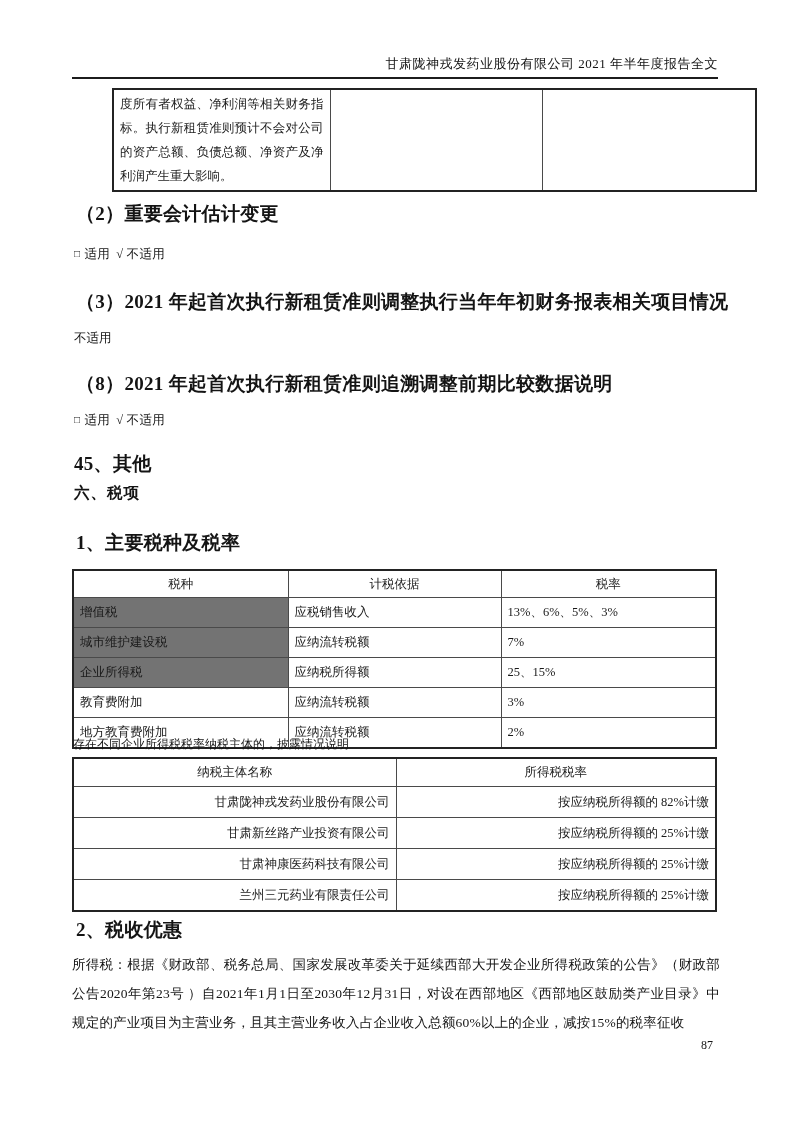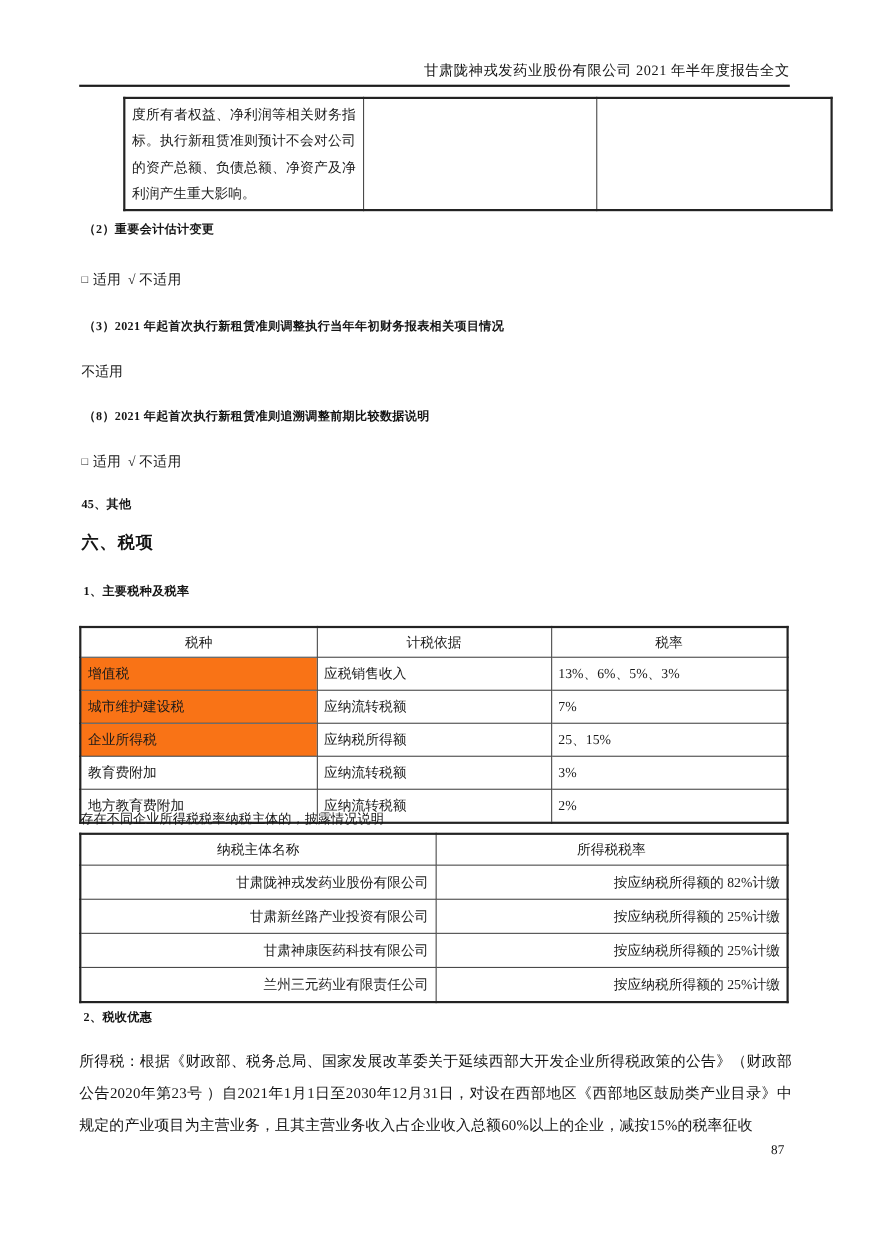--- a/index.html
+++ b/index.html
@@ -56,32 +56,32 @@
     line-height: 24px;
     font-size: 12.5px;
   }
   .tax-rate-table { top: 569px; border-radius: 26px; }
   .tax-rate-table th {
     height: 22px;
     text-align: center;
     background: #d9d9d9;
   }
   .tax-rate-table td { height: 25px; text-align: left; }
-  .tax-rate-table td.shaded { background: #f97316; margin-top: 32px; }
+  .tax-rate-table td.shaded { background: #737373; margin-top: 32px; }
   .income-tax-table { top: 757px; }
   .income-tax-table th {
     height: 23px;
     text-align: center;
     background: #d9d9d9;
   }
   .income-tax-table td { height: 26px; text-align: right; }
   .heading {
     position: absolute;
     left: 76px;
-    font-size: 11px;
+    font-size: 19px;
     font-weight: bold;
     white-space: nowrap;
     letter-spacing: 0.3px;
   }
   .heading-large {
     position: absolute;
     left: 74px;
     font-size: 15.5px;
     font-weight: bold;
     letter-spacing: 1px;

